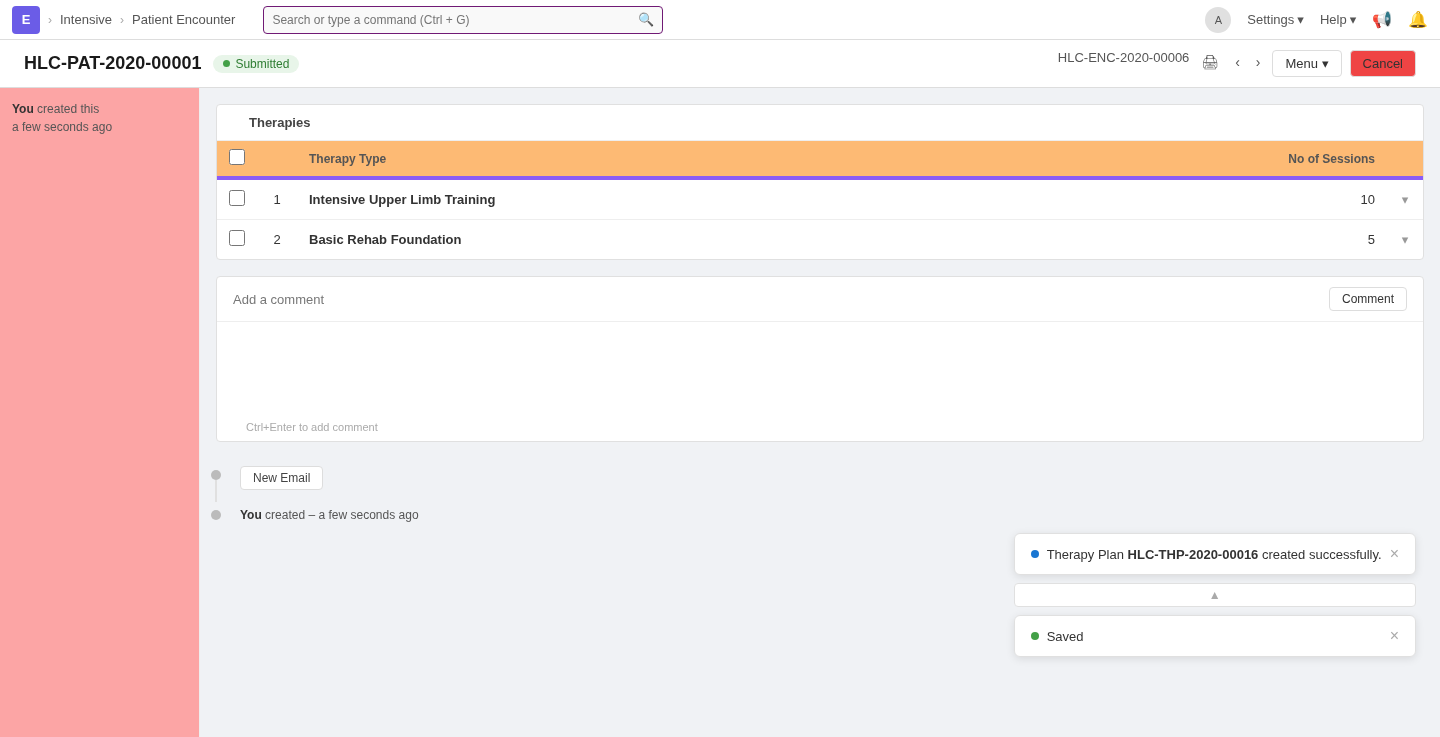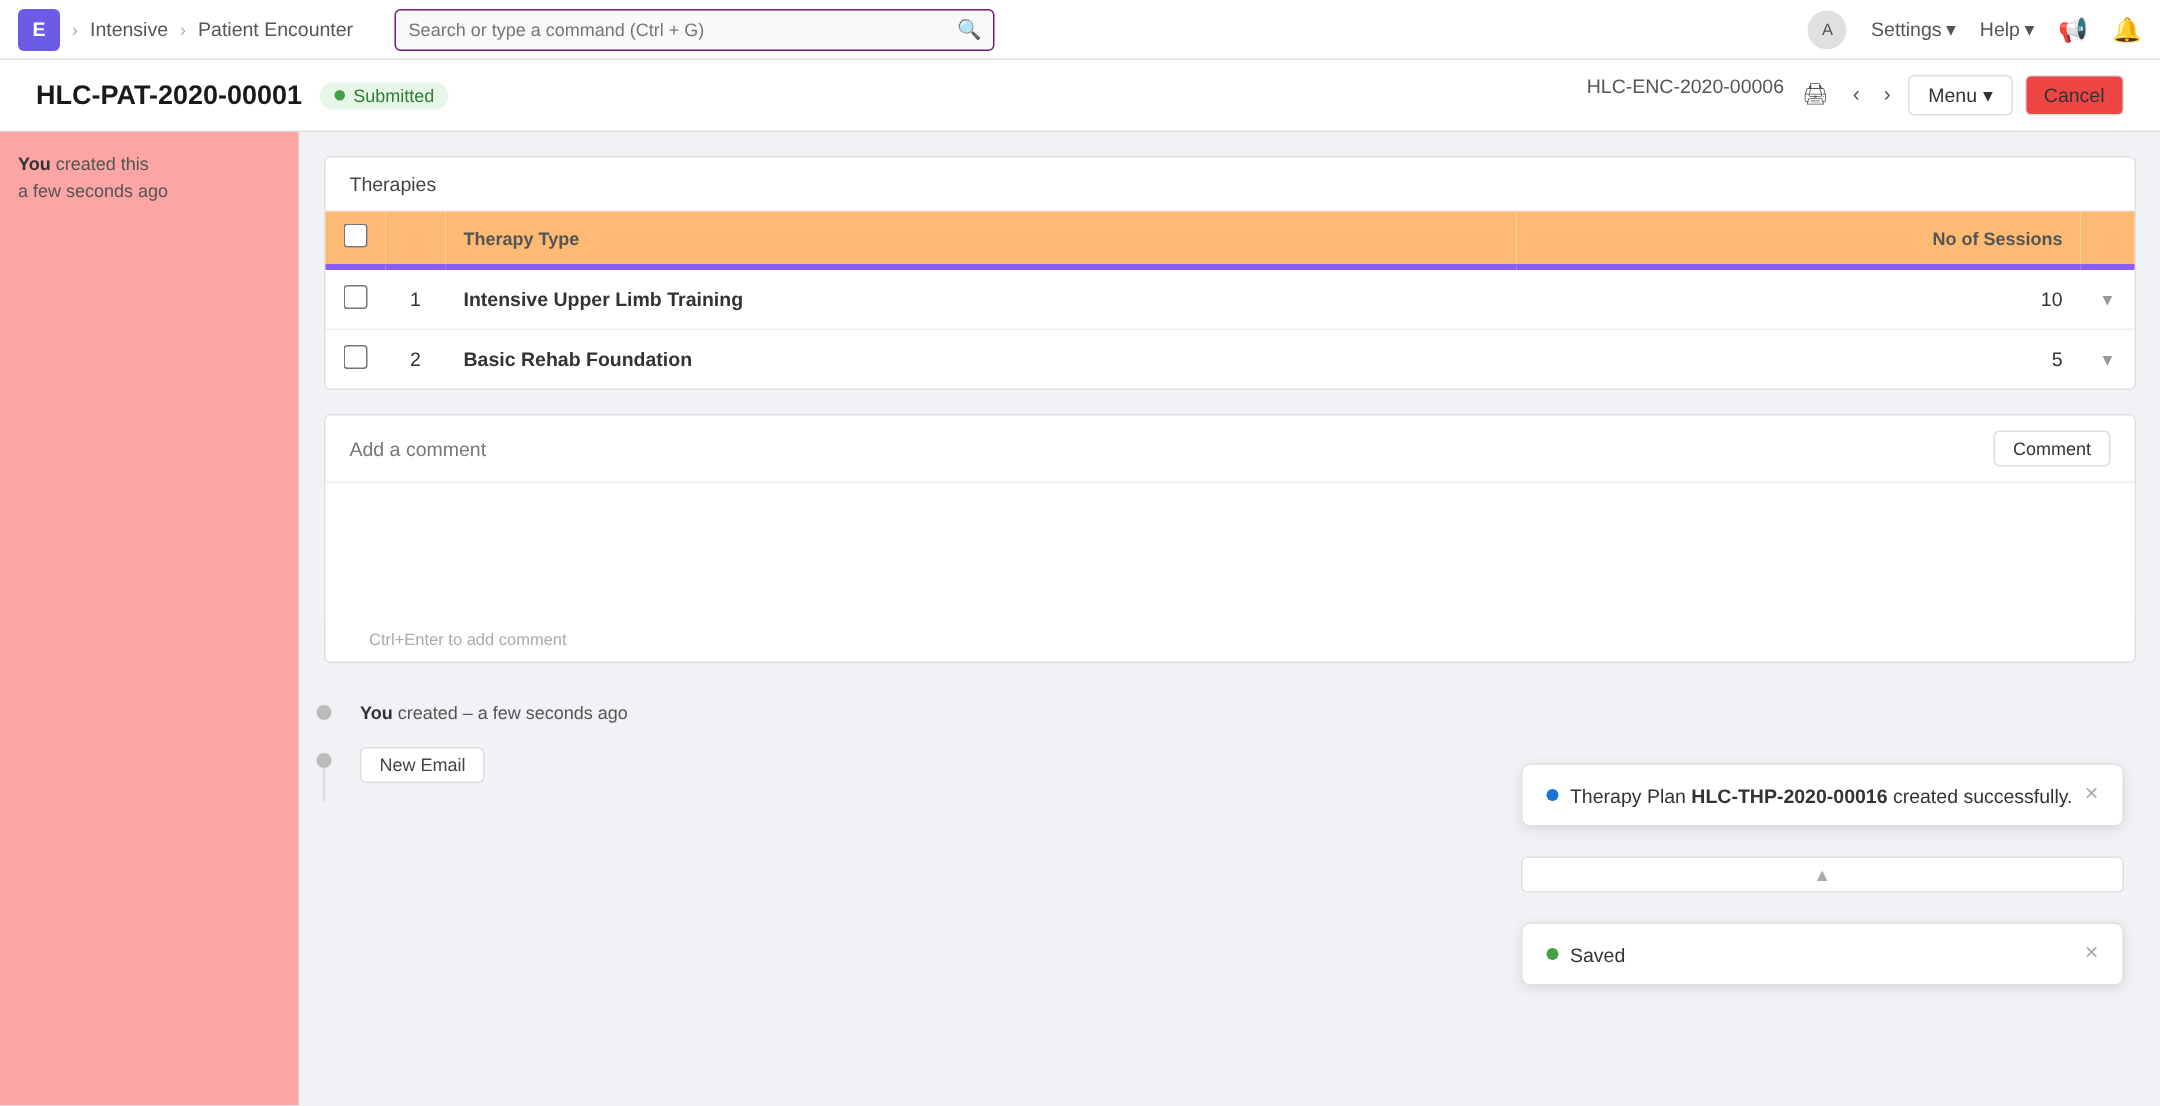--- a/index.html
+++ b/index.html
@@ -56,21 +56,21 @@
     
     .main-content { display: flex; padding: 0; }
     .sidebar { width: 200px; min-height: calc(100vh - 88px); background: #fca5a5; border-right: 1px solid #eee; padding: 12px; }
     .sidebar-activity { font-size: 12px; color: #555; line-height: 1.5; }
     .sidebar-activity strong { font-weight: 600; color: #333; }
 
     .content-area { flex: 1; padding: 16px; }
 
     
     .section-card { background: #fff; border: 1px solid #e0e0e0; border-radius: 4px; margin-bottom: 16px; }
-    .section-header { padding: 10px 16px; font-size: 13px; font-weight: 400; color: #444; border-bottom: 1px solid #eee; }
+    .section-header { padding: 10px 32px; font-size: 13px; font-weight: 700; color: #444; border-bottom: 1px solid #eee; }
     table { width: 100%; border-collapse: collapse; }
     th {
       text-align: left; padding: 8px 12px; font-size: 12px; font-weight: 600;
       color: #555; background: #fdba74; border-bottom: 4px solid #8b5cf6;
     }
     th.right { text-align: right; }
     td { padding: 10px 12px; border-bottom: 1px solid #eee; font-size: 13px; vertical-align: middle; }
     td.right { text-align: right; }
     td.num { color: #333; font-weight: 500; text-align: center; width: 40px; }
     .row-checkbox { width: 16px; height: 16px; cursor: pointer; }
@@ -88,21 +88,21 @@
     
     .timeline { padding: 8px 0 8px 24px; position: relative; }
     .timeline-item { display: flex; align-items: flex-start; margin-bottom: 16px; position: relative; }
     .timeline-dot { width: 10px; height: 10px; background: #bbb; border-radius: 50%; position: absolute; left: -29px; top: 4px; }
     .timeline-line { position: absolute; left: -25px; top: 14px; bottom: -12px; width: 2px; background: #e0e0e0; }
     .email-badge { background: #fff; border: 1px solid #ddd; border-radius: 4px; padding: 4px 12px; font-size: 12px; color: #444; cursor: pointer; }
     .timeline-text { font-size: 12px; color: #555; margin-top: 2px; }
     .timeline-text strong { color: #333; font-weight: 600; }
 
     
-    .toast-container { position: fixed; bottom: 80px; right: 24px; display: flex; flex-direction: column; gap: 20px; z-index: 1000; }
+    .toast-container { position: fixed; bottom: 80px; right: 24px; display: flex; flex-direction: column; gap: 8px; z-index: 1000; }
     .toast {
       background: #fff; border: 1px solid #e0e0e0; border-radius: 6px; padding: 12px 16px;
       display: flex; align-items: center; gap: 8px; font-size: 13px; min-width: 340px;
       box-shadow: 0 2px 8px rgba(0,0,0,0.1);
     }
     .toast-dot { width: 8px; height: 8px; border-radius: 50%; flex-shrink: 0; }
     .toast-blue { background: #1976d2; }
     .toast-green { background: #43a047; }
     .toast-close { margin-left: auto; cursor: pointer; color: #aaa; font-size: 16px; line-height: 1; background: none; border: none; }
     .toast-text { flex: 1; font-size: 13px; color: #333; }
@@ -208,29 +208,29 @@
         <button class="comment-btn">Comment</button>
       </div>
       <textarea class="comment-area" style=""></textarea>
       <div class="comment-hint">Ctrl+Enter to add comment</div>
     </div>
 
     <div class="timeline">
 
       <div class="timeline-item">
         <div class="timeline-dot"></div>
+        <div class="timeline-line"></div>
+        <button class="email-badge">New Email</button>
+      </div>
+
+      <div class="timeline-item">
+        <div class="timeline-dot"></div>
         <div class="timeline-text">
           <strong>You</strong><span> created – a few seconds ago</span>
         </div>
-      </div>
-
-      <div class="timeline-item">
-        <div class="timeline-dot"></div>
-        <div class="timeline-line"></div>
-        <button class="email-badge">New Email</button>
       </div>
     </div>
 
   </div>
 </div>
 
 <div class="toast-container">
 
   <div class="toast">
     <div class="toast-dot toast-blue"></div>

